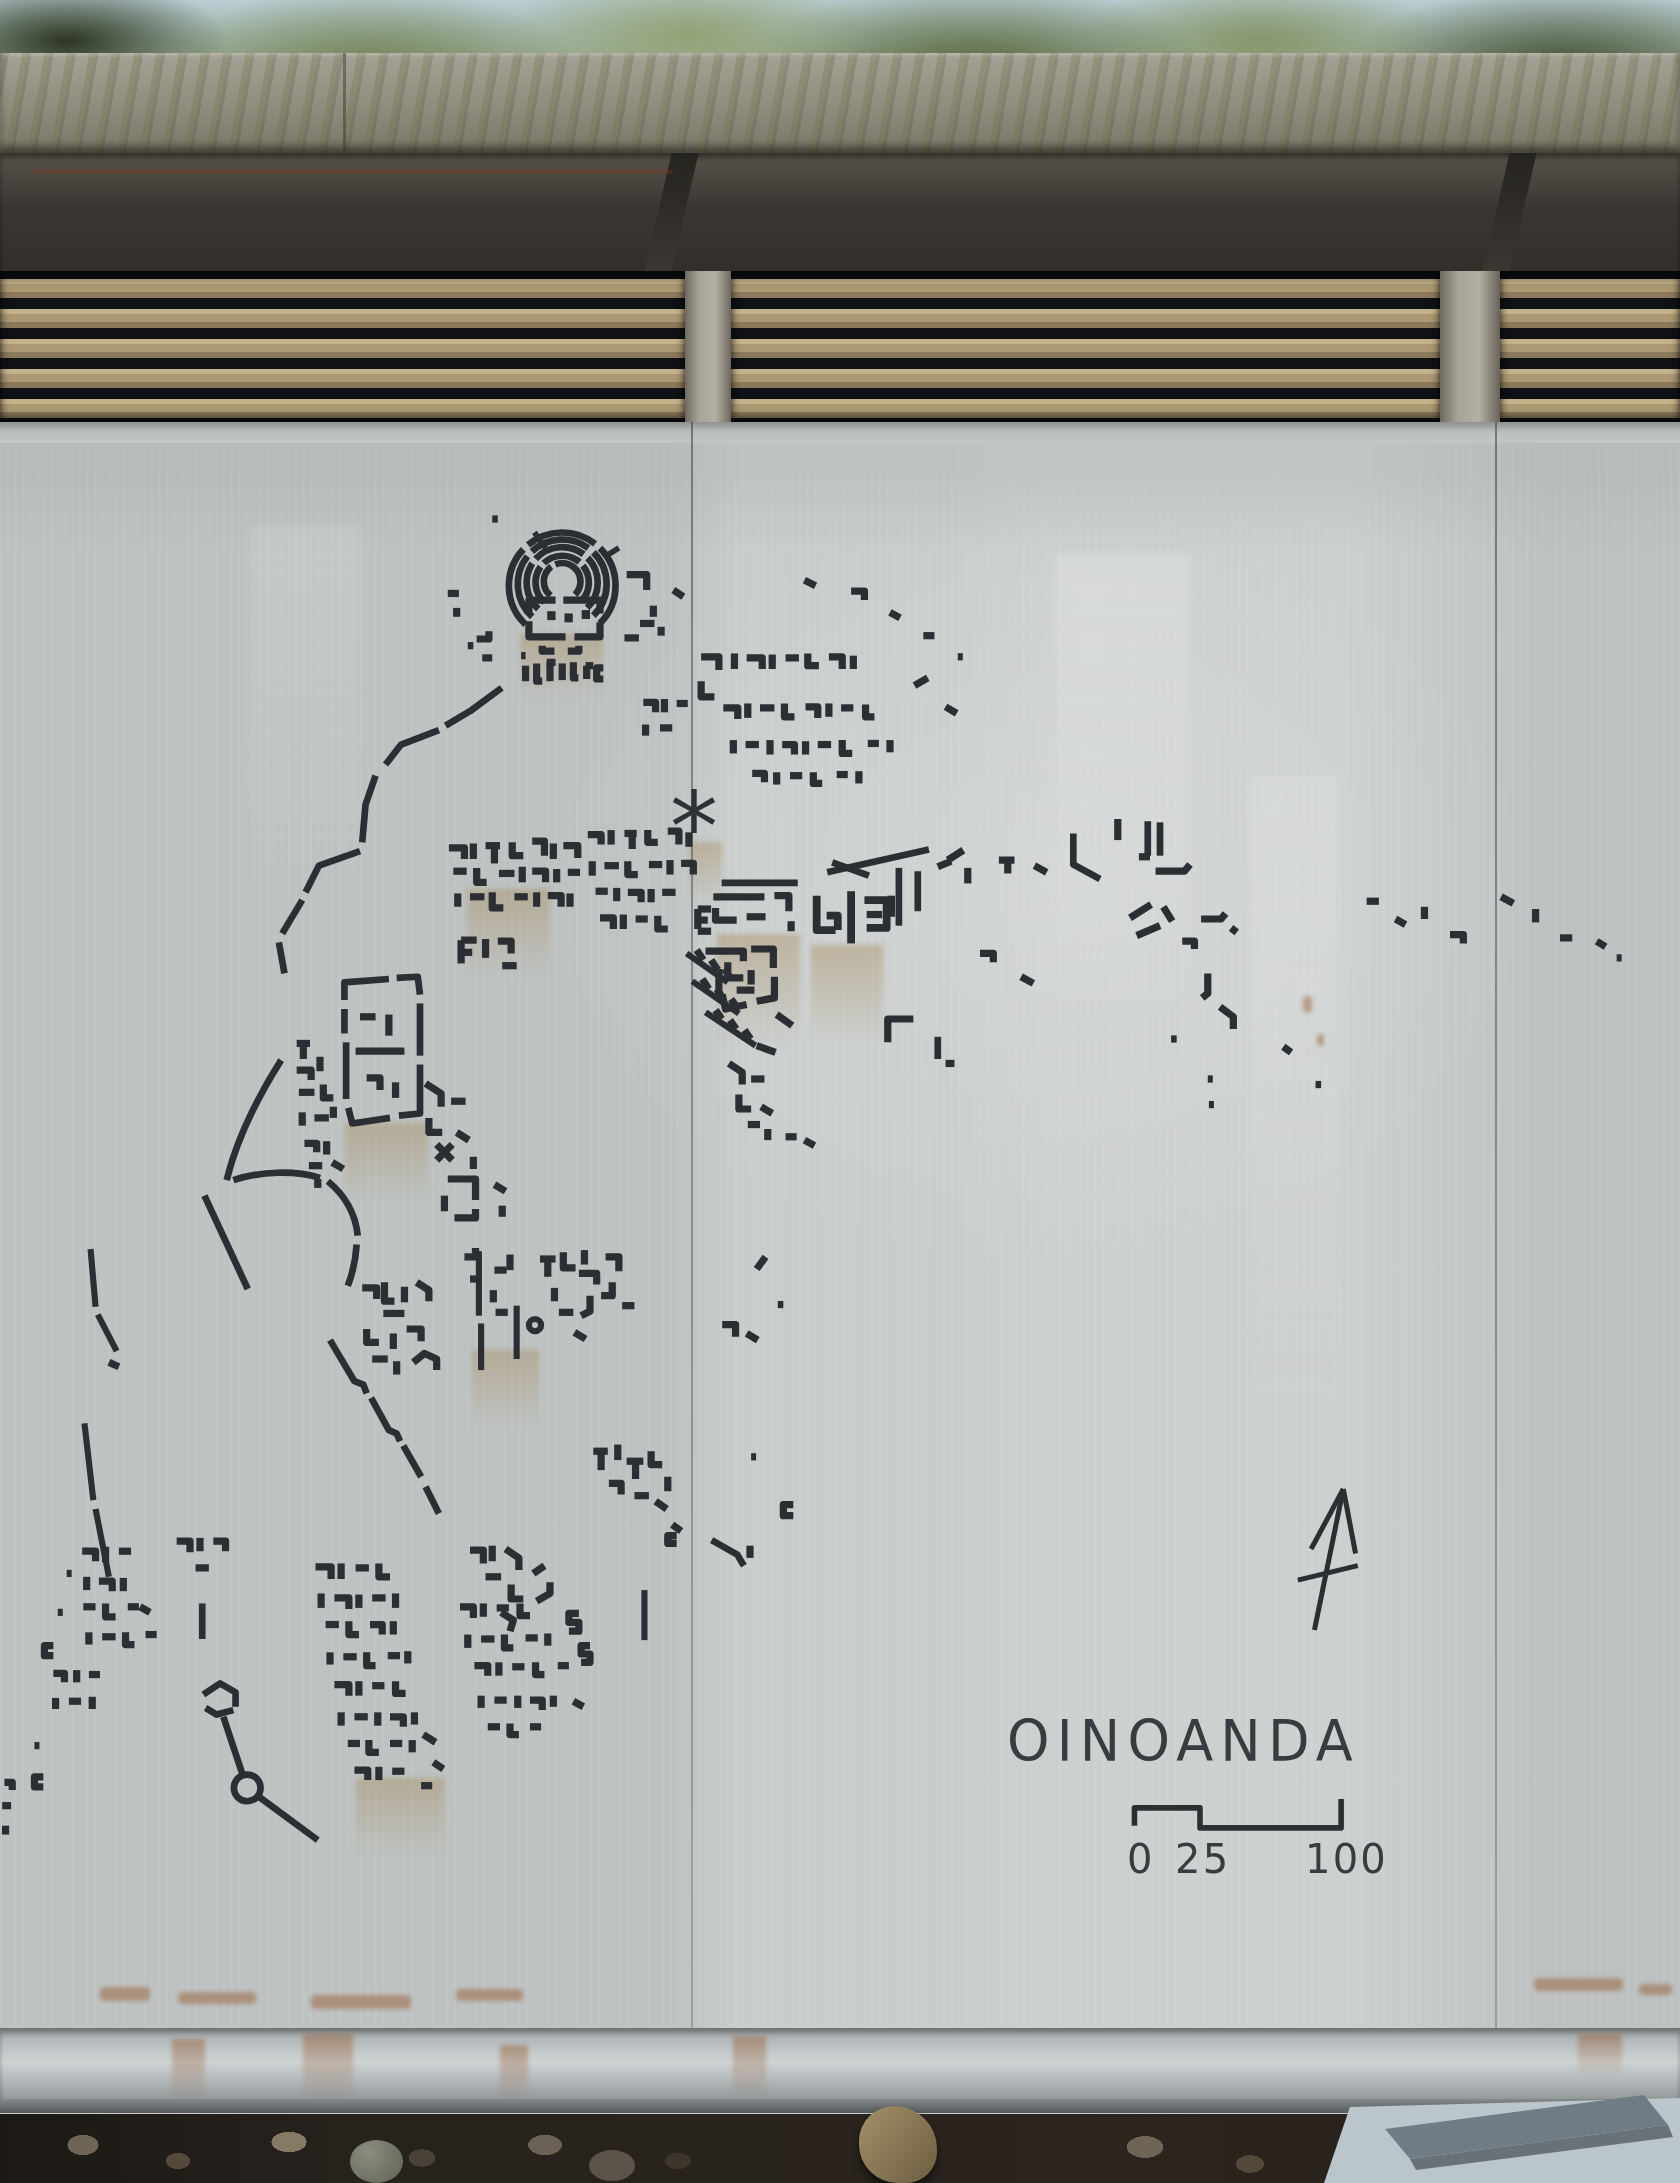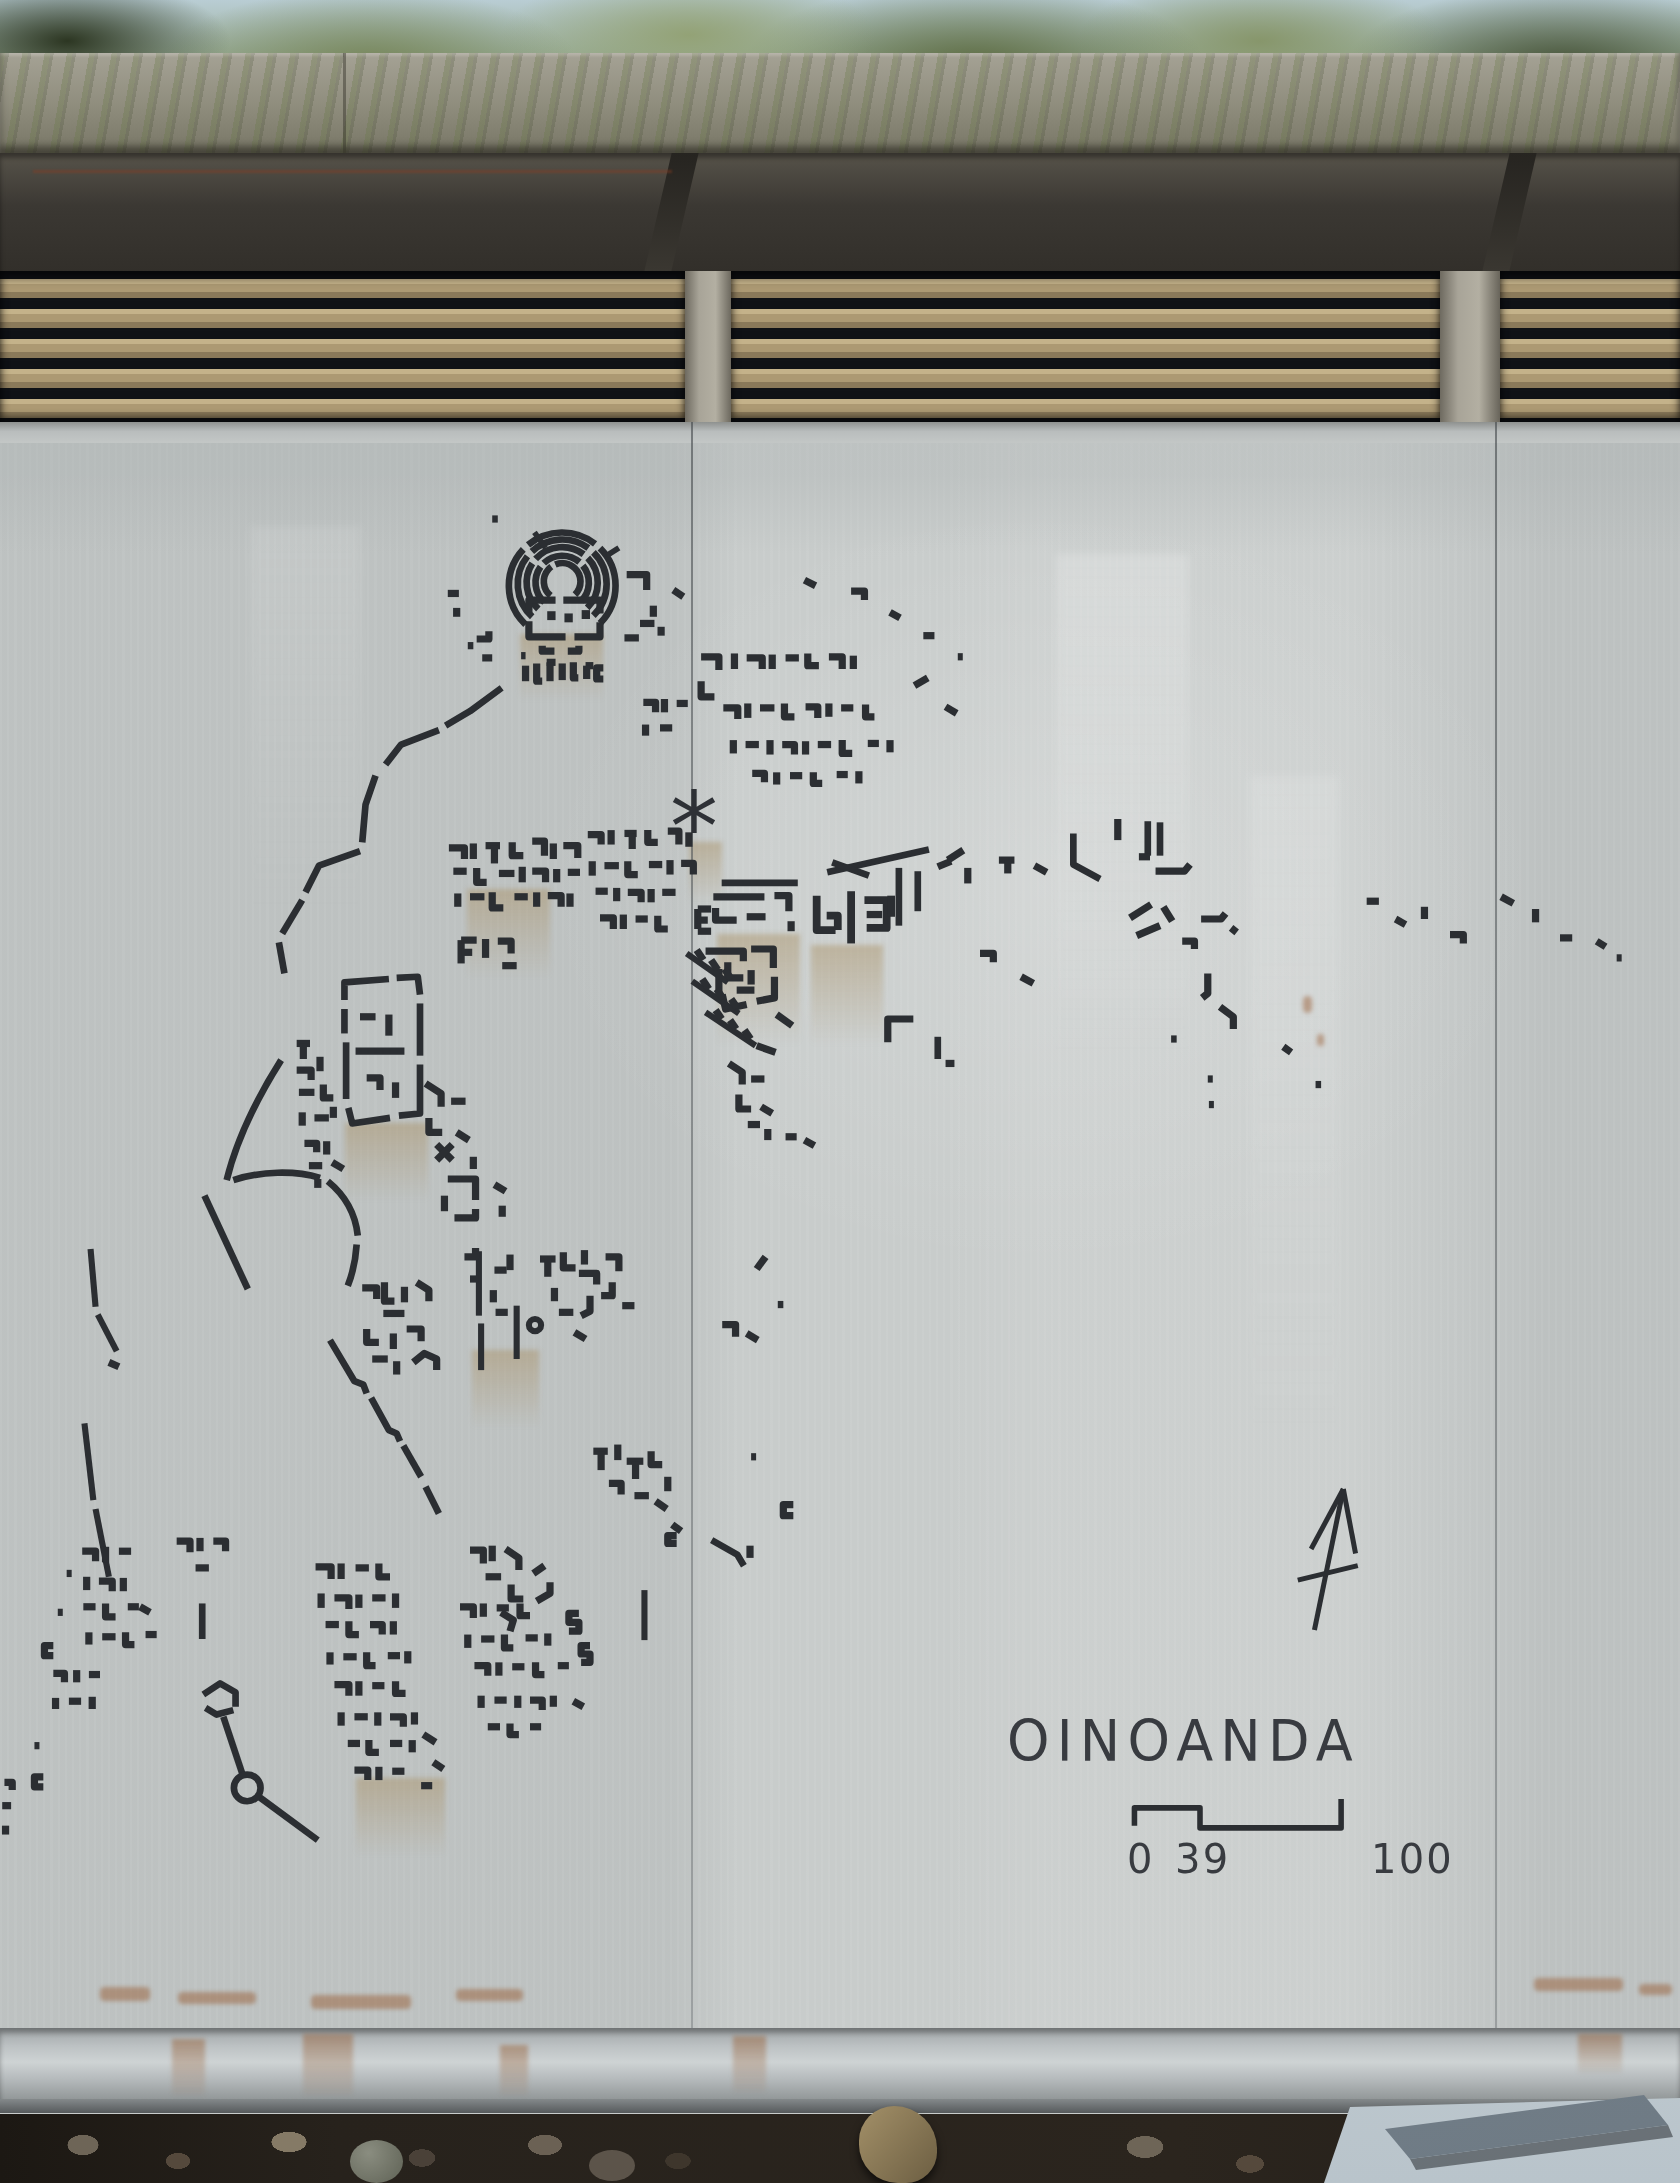--- a/index.html
+++ b/index.html
@@ -55,21 +55,21 @@
   .drip{position:absolute;background:linear-gradient(180deg,rgba(168,142,96,.45),rgba(168,142,96,0));filter:blur(2.8px);}
   .rust{position:absolute;background:rgba(148,84,40,.45);filter:blur(2.2px);border-radius:4.4px;}
   .seam{position:absolute;width:2.2px;background:linear-gradient(180deg,rgba(66,71,74,.6),rgba(108,113,116,.45));}
   
   .mapsvg{left:0;top:0;width:1680px;height:2183px;}
   #cuts{fill:none;stroke-linejoin:round;stroke-linecap:butt;}
   
   .cuttext{color:#383b40;position:absolute;white-space:nowrap;}
   .title{left:1007px;top:1710px;font-size:54px;letter-spacing:7.2px;transform:scaleY(1.04);}
   .slabel{font-size:40px;letter-spacing:2.2px;}
-  .s0{left:1127px;top:1836px;} .s25{left:1175px;top:1836px;} .s100{left:1371px;top:1836px;}
+  .s0{left:1127px;top:1836px;} .s25{left:1175px;top:1836px;} .s100{left:1305px;top:1836px;}
   .star{left:670px;top:780px;font-size:96px;line-height:1;color:#2e3136;}
   
   .beam{left:0;top:2028px;width:1680px;height:71px;
     background:linear-gradient(180deg,#9fa4a6 0%,#bcc1c3 25%,#ced3d4 48%,#b5babc 72%,#939899 100%);
     box-shadow:inset 0 5px 5.6px rgba(0,0,0,.30);}
   .beamrust{position:absolute;background:linear-gradient(180deg,rgba(150,90,45,.45),rgba(150,90,45,.05));filter:blur(2.2px);}
   .beamlip{left:0;top:2099px;width:1680px;height:14.4px;background:linear-gradient(180deg,#84898b,#565a5c);}
   .ground{left:0;top:2114px;width:1680px;height:69px;
     background:
       radial-gradient(25.6px 16.7px at 83px 31px, #6e6557 0 60%, rgba(0,0,0,0) 61%),
@@ -590,21 +590,21 @@
         <path d="M 2336,2844 L 2444,2818" stroke-width="9"></path>
         <path d="M 2042,3286 V 3254 H 2160 V 3290 H 2414 V 3238" stroke-width="10"></path>
         <circle cx="445" cy="3218" r="24" stroke-width="12"></circle>
         <circle cx="963" cy="2385" r="11" stroke-width="11"></circle>
       </g>
   </svg>
 
   <div class="abs cuttext title">OINOANDA</div>
   <div class="abs cuttext star">*</div>
   <div class="abs cuttext slabel s0">0</div>
-  <div class="abs cuttext slabel s25">39</div>
+  <div class="abs cuttext slabel s25">25</div>
   <div class="abs cuttext slabel s100">100</div>
 
   <div class="abs beam">
     <div class="beamrust" style="left:172px;top:11px;width:33px;height:56px;"></div>
     <div class="beamrust" style="left:303px;top:5.6px;width:50px;height:61px;"></div>
     <div class="beamrust" style="left:500px;top:16.7px;width:28px;height:50px;"></div>
     <div class="beamrust" style="left:733px;top:8.3px;width:33px;height:56px;"></div>
     <div class="beamrust" style="left:1578px;top:5.6px;width:44px;height:39px;"></div>
   </div>
   <div class="abs beamlip"></div>

